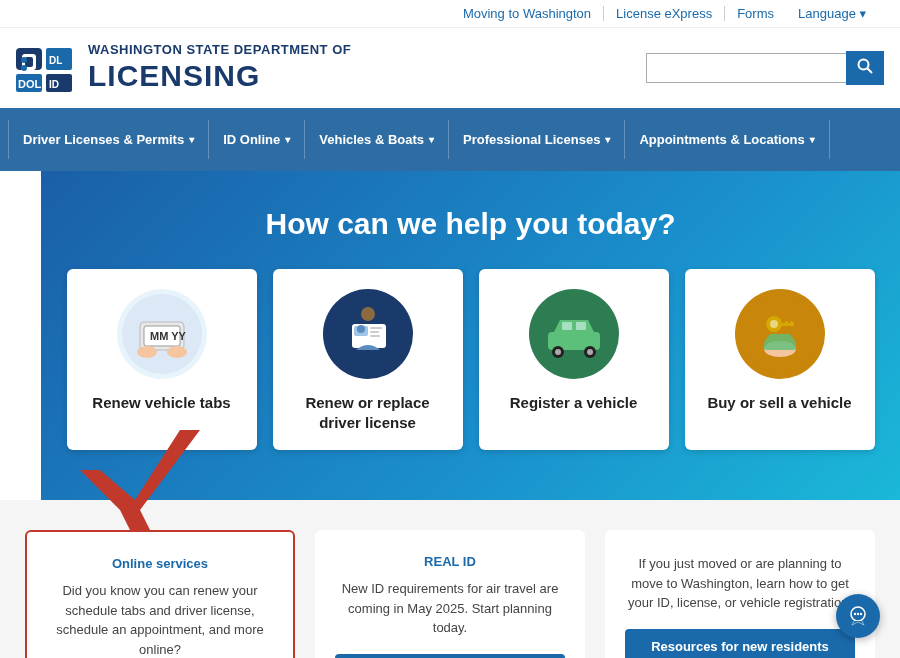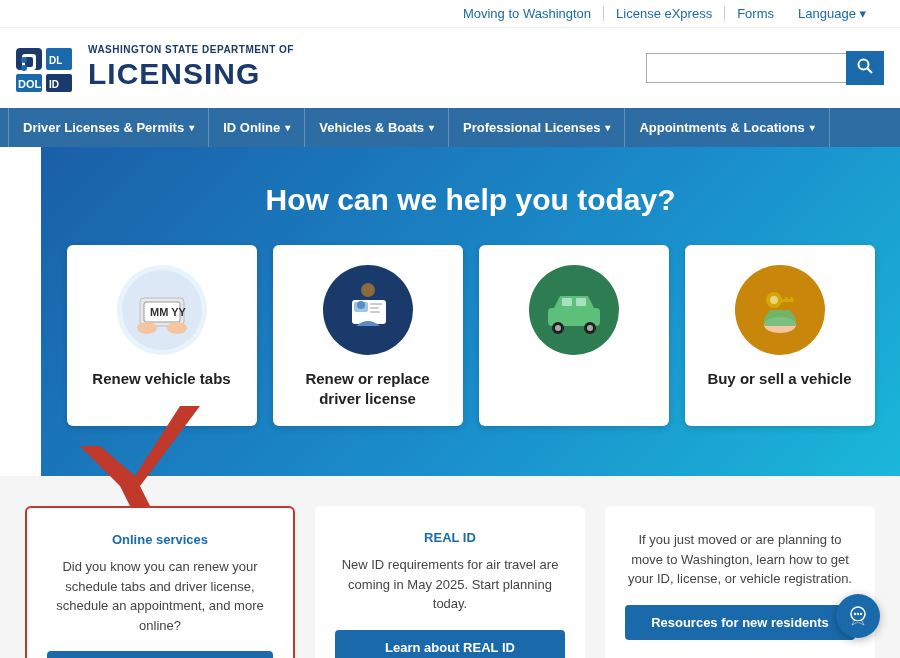--- a/index.html
+++ b/index.html
@@ -44,21 +44,21 @@
       gap: 12px;
     }
     .logo-icon {
       display: flex;
       align-items: center;
     }
     .logo-text {
       line-height: 1.2;
     }
     .logo-text .dept {
-      font-size: 10px;
+      font-size: 13px;
       color: #1a3a6b;
       font-weight: bold;
       letter-spacing: 0.5px;
       text-transform: uppercase;
     }
     .logo-text .licensing {
       font-size: 30px;
       font-weight: bold;
       color: #1a3a6b;
       letter-spacing: 1px;
@@ -83,21 +83,21 @@
       padding: 6px 10px;
       cursor: pointer;
       font-size: 16px;
     }
 
     
     .nav-bar {
       background: #2e6da4;
       display: flex;
       align-items: center;
-      padding: 0 8px;
+      padding: 12px 8px;
     }
     .nav-bar .nav-item {
       color: #fff;
       font-size: 13px;
       font-weight: bold;
       padding: 12px 14px;
       cursor: pointer;
       display: flex;
       align-items: center;
       gap: 5px;
@@ -333,20 +333,22 @@
           <rect x="14" y="38" width="52" height="18" rx="4" fill="#5cbf7a"></rect>
           <path d="M20 38 L26 26 L54 26 L60 38 Z" fill="#5cbf7a"></path>
           <rect x="28" y="28" width="10" height="8" rx="1" fill="#a8dfc0"></rect>
           <rect x="42" y="28" width="10" height="8" rx="1" fill="#a8dfc0"></rect>
           <circle cx="24" cy="58" r="6" fill="#222"></circle>
           <circle cx="24" cy="58" r="3" fill="#aaa"></circle>
           <circle cx="56" cy="58" r="6" fill="#222"></circle>
           <circle cx="56" cy="58" r="3" fill="#aaa"></circle>
         </svg>
       </div>
+      <div class="hero-card-label">Register a
+vehicle</div>
     </div>
 
     <div class="hero-card">
       <div class="hero-card-icon" style="background:#c8860a;">
         <svg width="80" height="80" viewBox="0 0 80 80">
           <circle cx="40" cy="40" r="40" fill="#c8860a"></circle>
 
           <ellipse cx="40" cy="55" rx="16" ry="8" fill="#f5c5a0"></ellipse>
           <circle cx="34" cy="30" r="8" fill="#d4a800"></circle>
           <circle cx="34" cy="30" r="4" fill="#fff" opacity="0.5"></circle>

